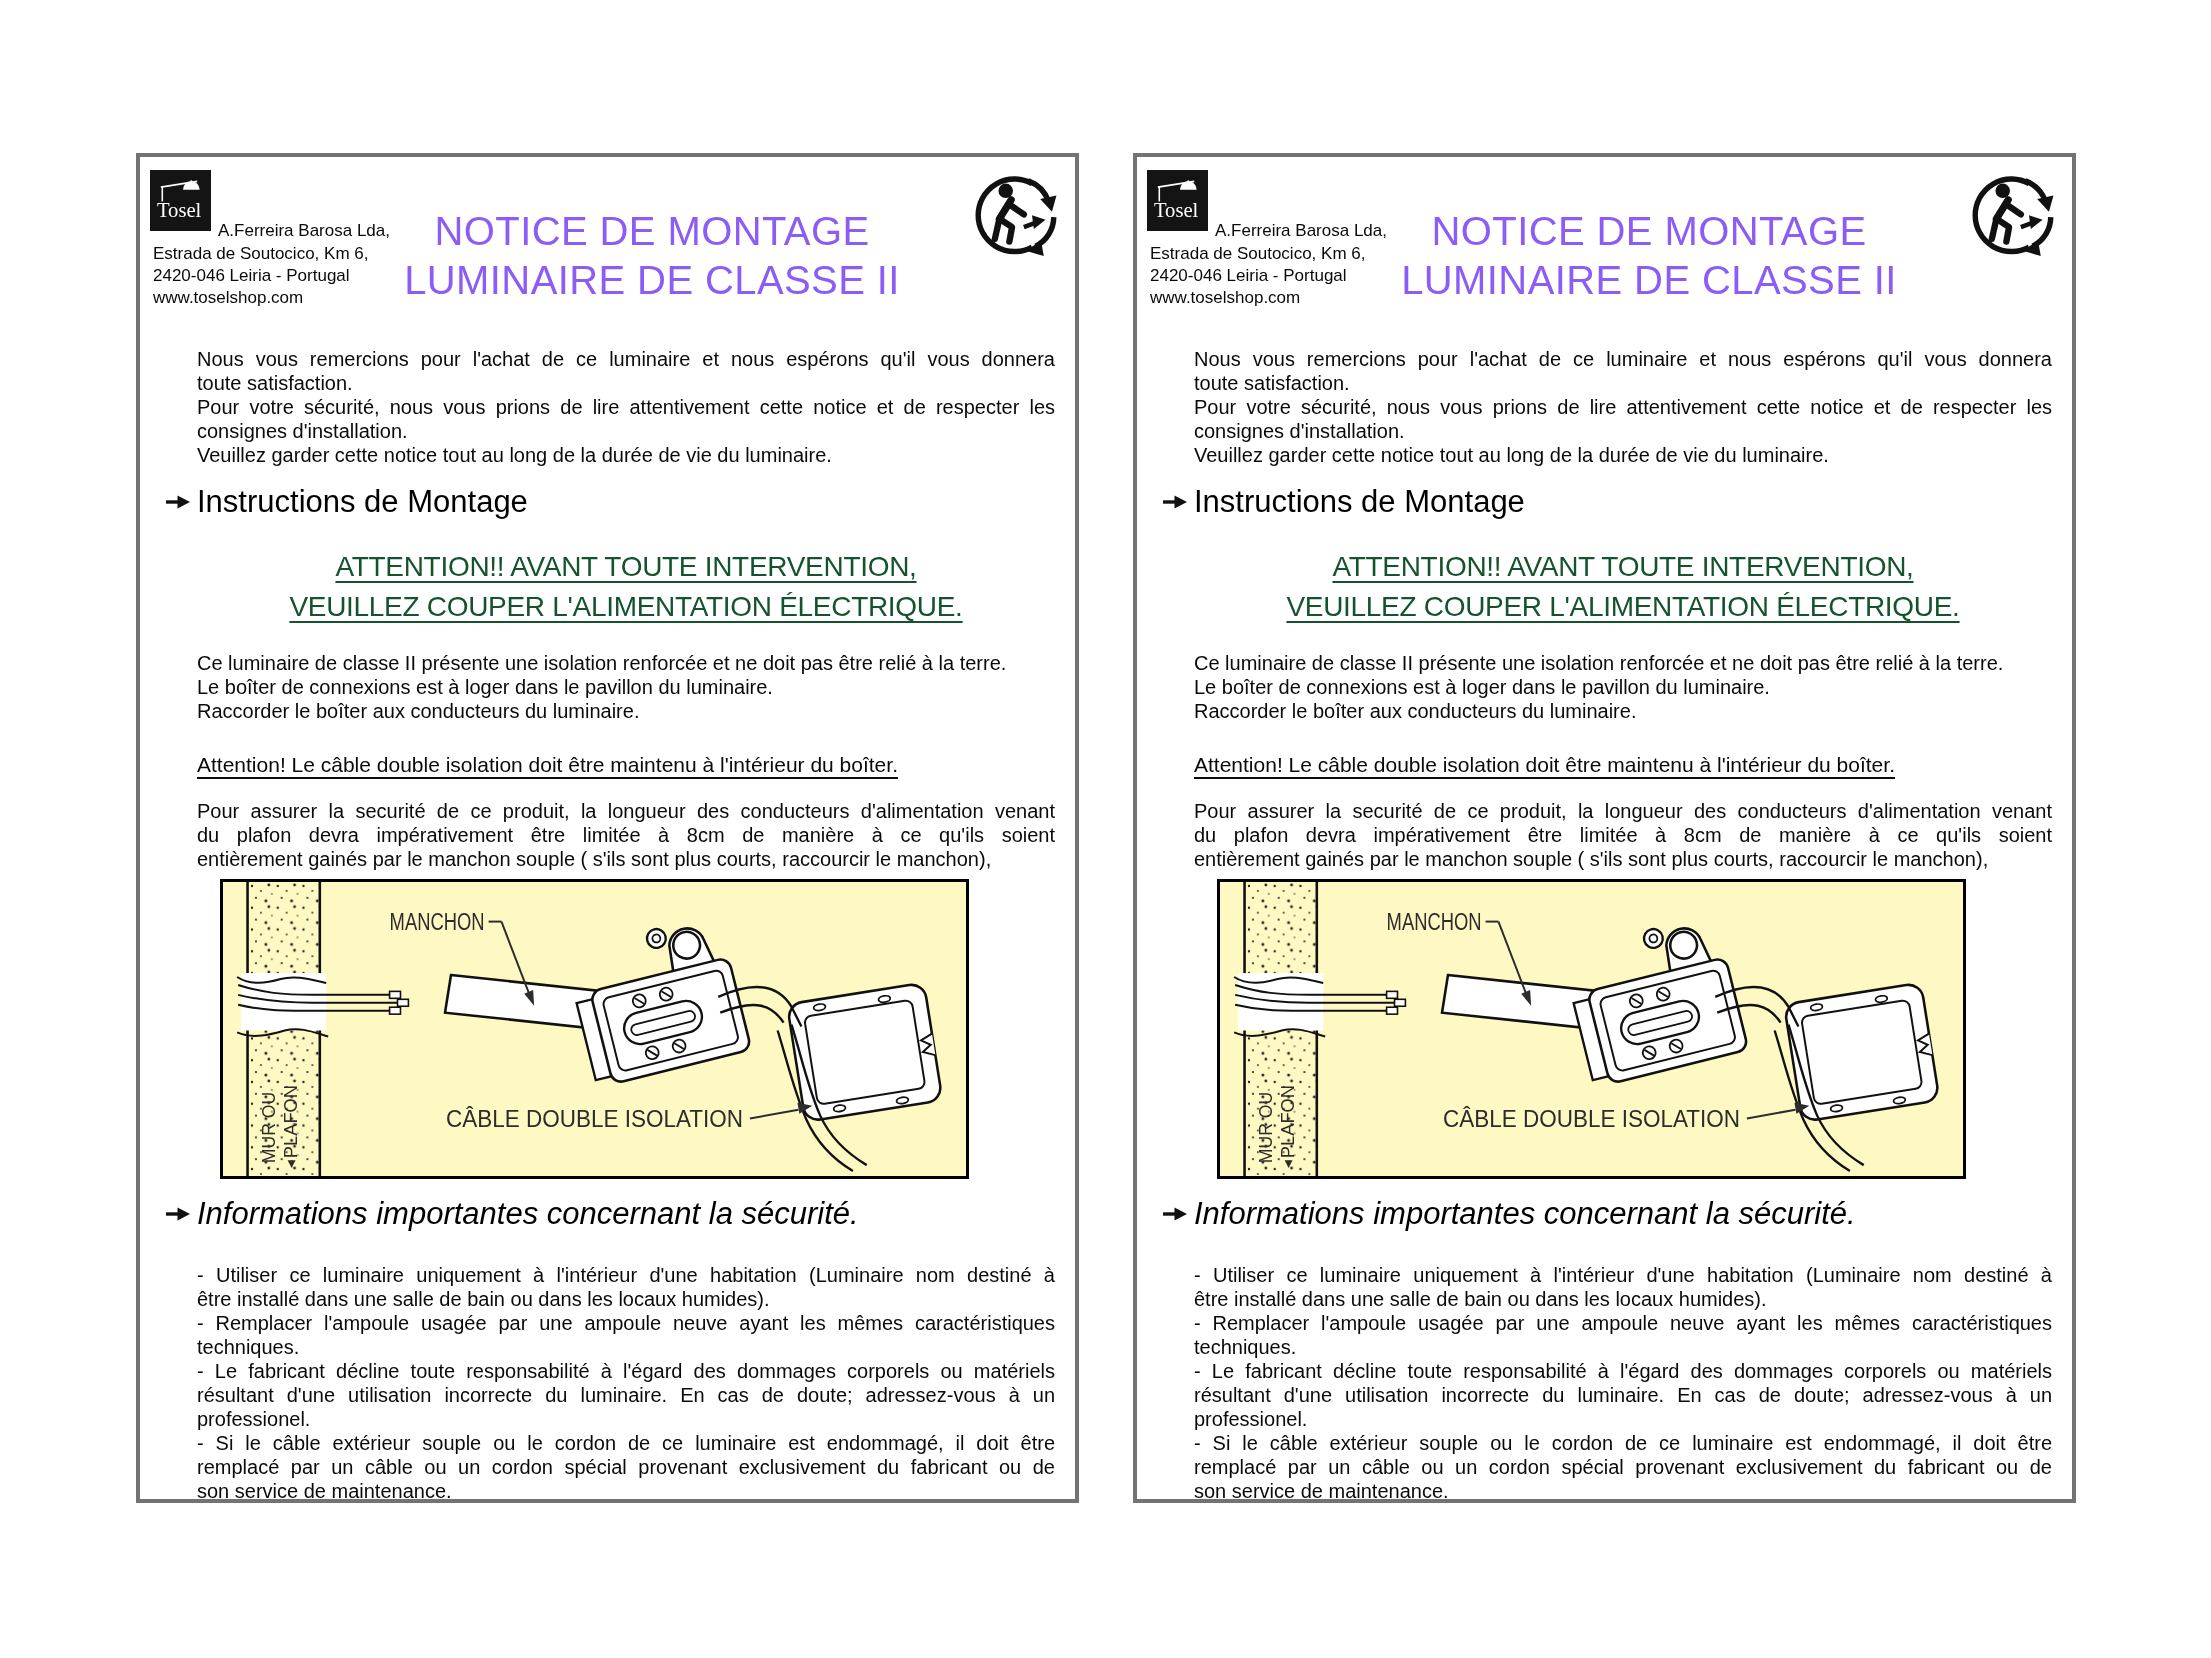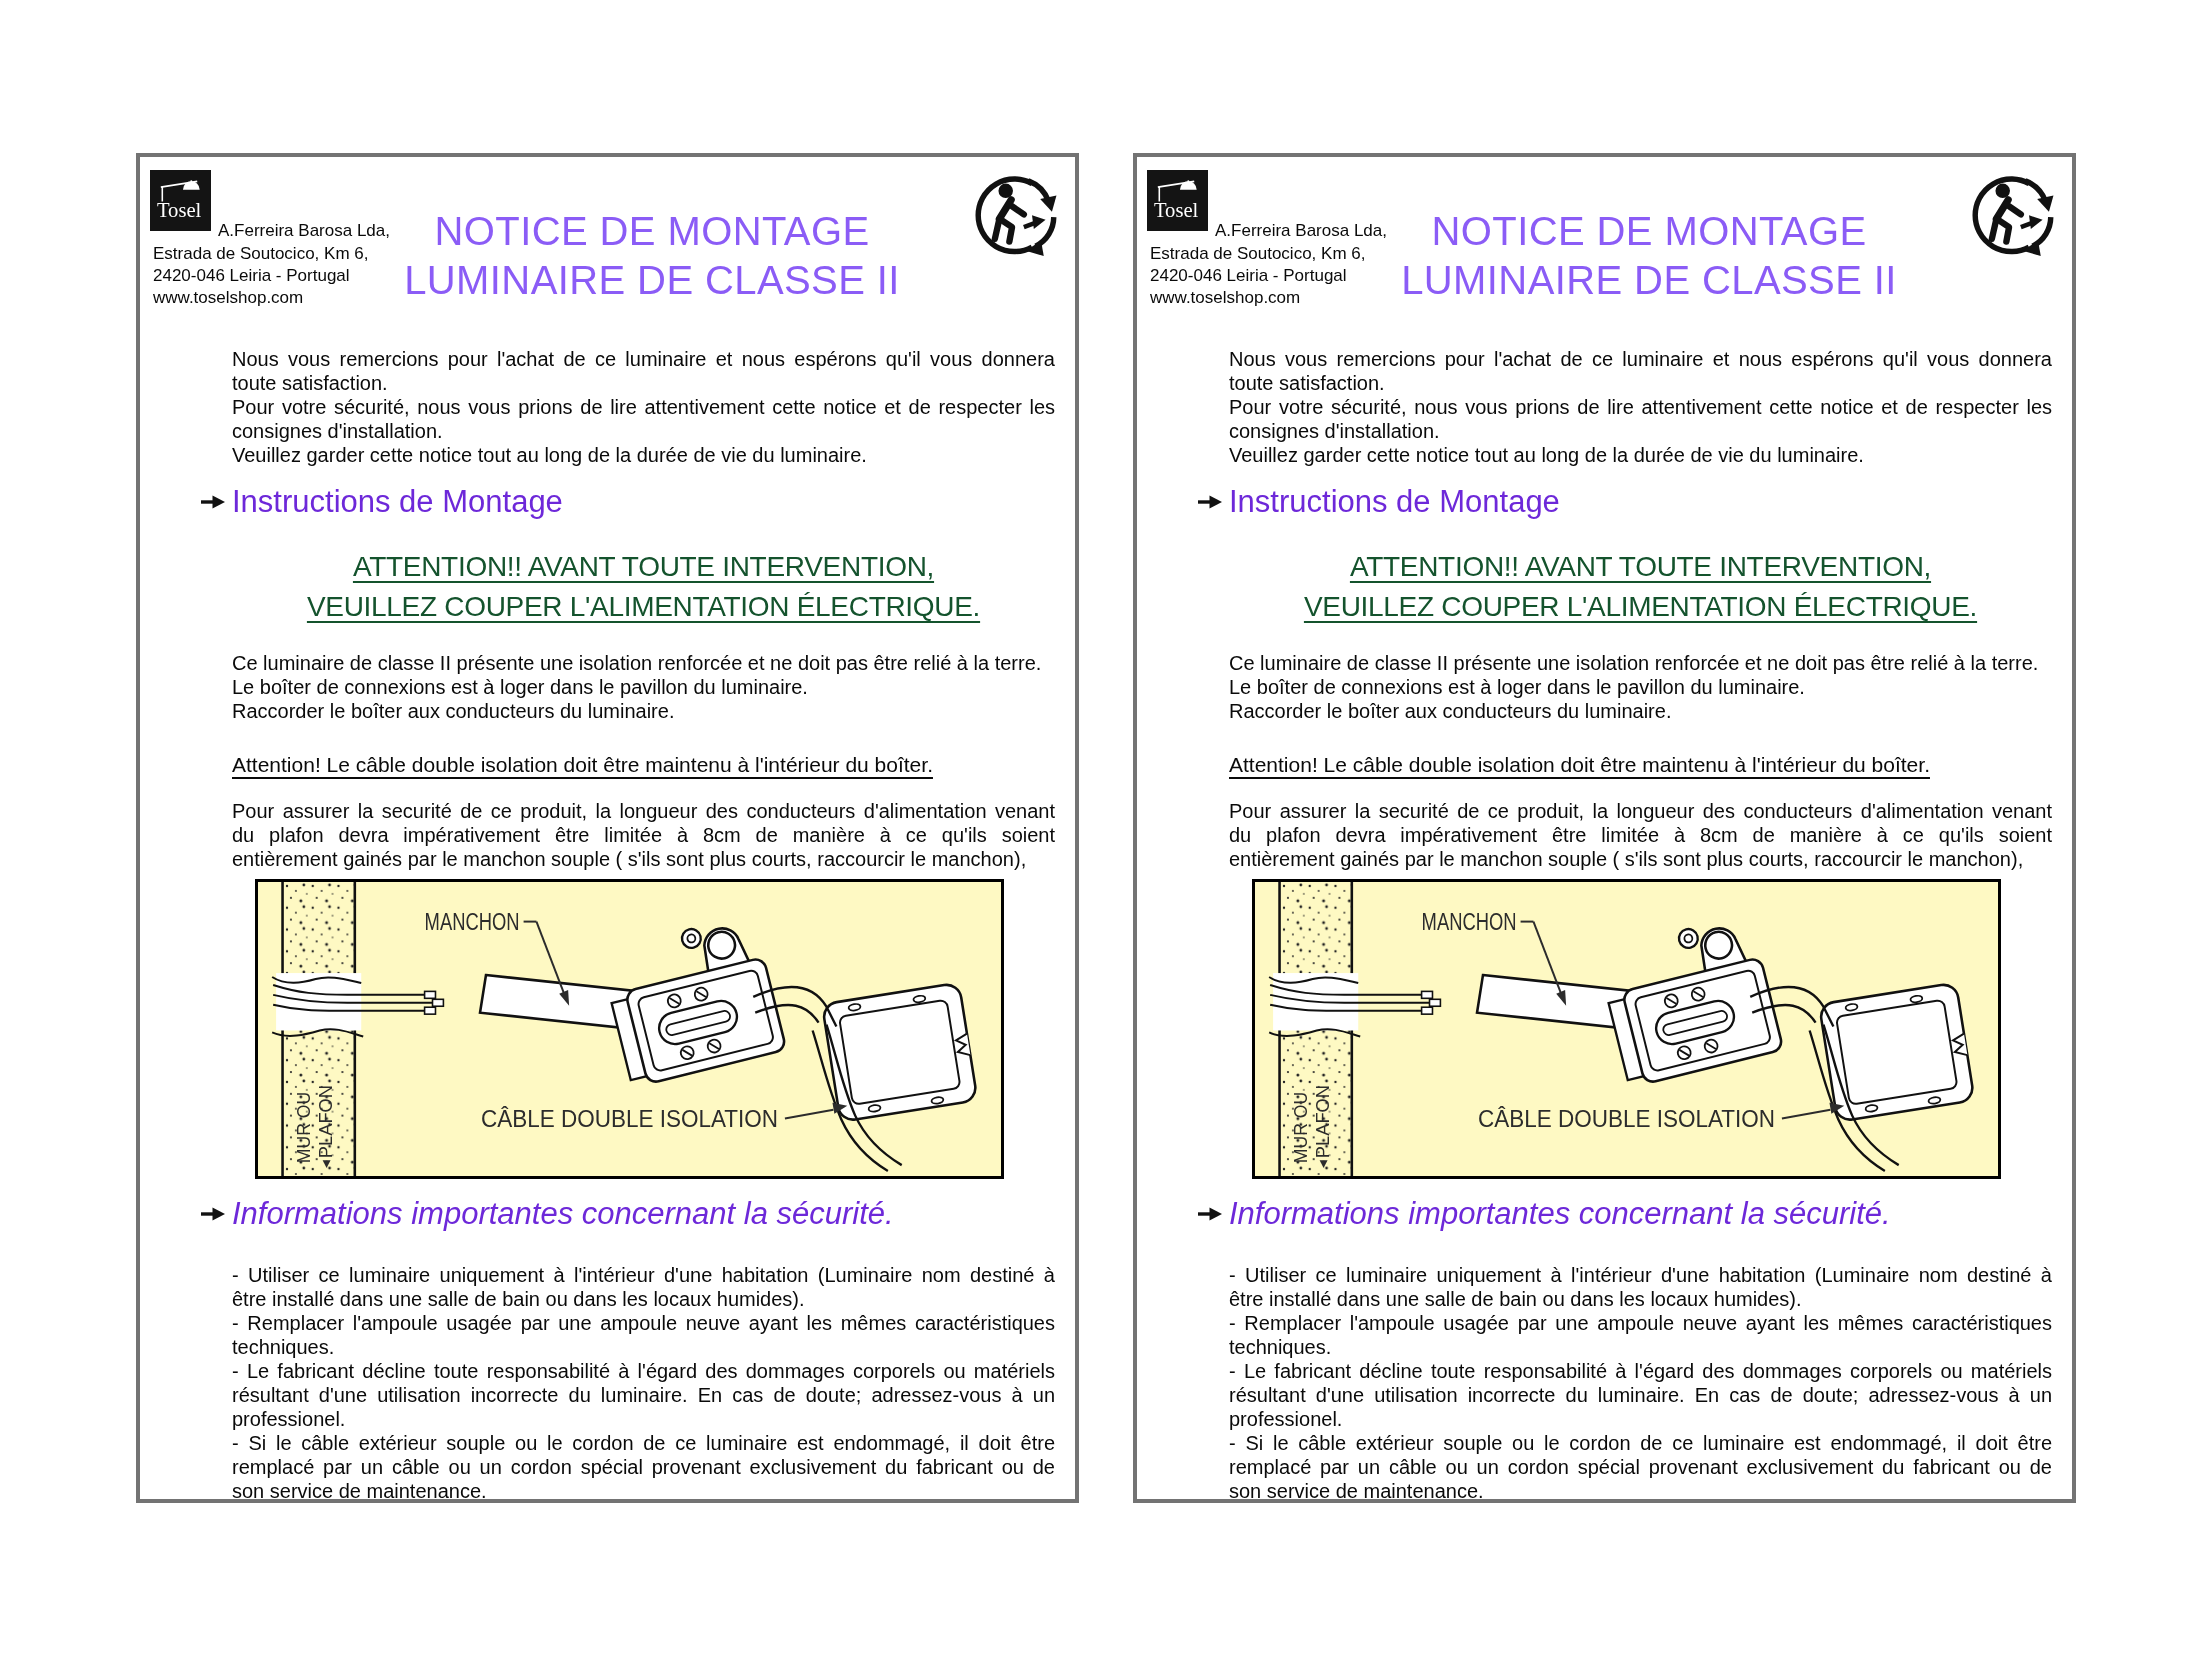--- a/index.html
+++ b/index.html
@@ -16,27 +16,27 @@
   .header{position:relative;height:190px;}
   .brandblock{position:absolute;left:10px;top:12px;width:297px;}
   .logo-svg{position:absolute;left:0;top:1px;}
   .company-line1{position:absolute;left:68px;top:52px;font-size:17px;white-space:nowrap;}
   .company-rest{position:absolute;left:3px;top:74px;font-size:17px;line-height:22px;white-space:nowrap;}
   .titleblock{position:absolute;left:238px;right:149px;top:50px;text-align:center;
     font-size:40px;line-height:49px;letter-spacing:0.4px;color:#8b5cf6;}
   .triman{position:absolute;right:12px;top:13px;}
 
   
-  .content{padding:0 20px 0 92px;}
+  .content{padding:0 20px 0 57px;}
   .body-text{font-size:20px;line-height:24px;}
   .jlines .tline{text-align:justify;text-align-last:justify;}
   .jlines .tline:last-child{text-align-last:left;}
   .plainlines .tline{text-align:left;}
 
-  .h-arrow{font-size:31px;line-height:38px;margin-top:16px;position:relative;color:#6d28d9;}
+  .h-arrow{font-size:31px;line-height:38px;margin-top:16px;position:relative;color:#000000;}
   .h-arrow .bullet{position:absolute;left:-32px;top:9px;}
   .h-safety{margin-top:16px;font-style:italic;}
 
   .warning{margin-top:26px;text-align:center;font-size:28px;line-height:40px;letter-spacing:-0.3px;color:#14532d;}
   .warning .u,.note .u{text-decoration:underline;text-underline-offset:5px;text-decoration-thickness:2px;}
 
   .p3{margin-top:24px;}
   .note{margin-top:30px;font-size:21px;line-height:24px;}
   .para{margin-top:22px;}
   .safety{margin-top:30px;}

